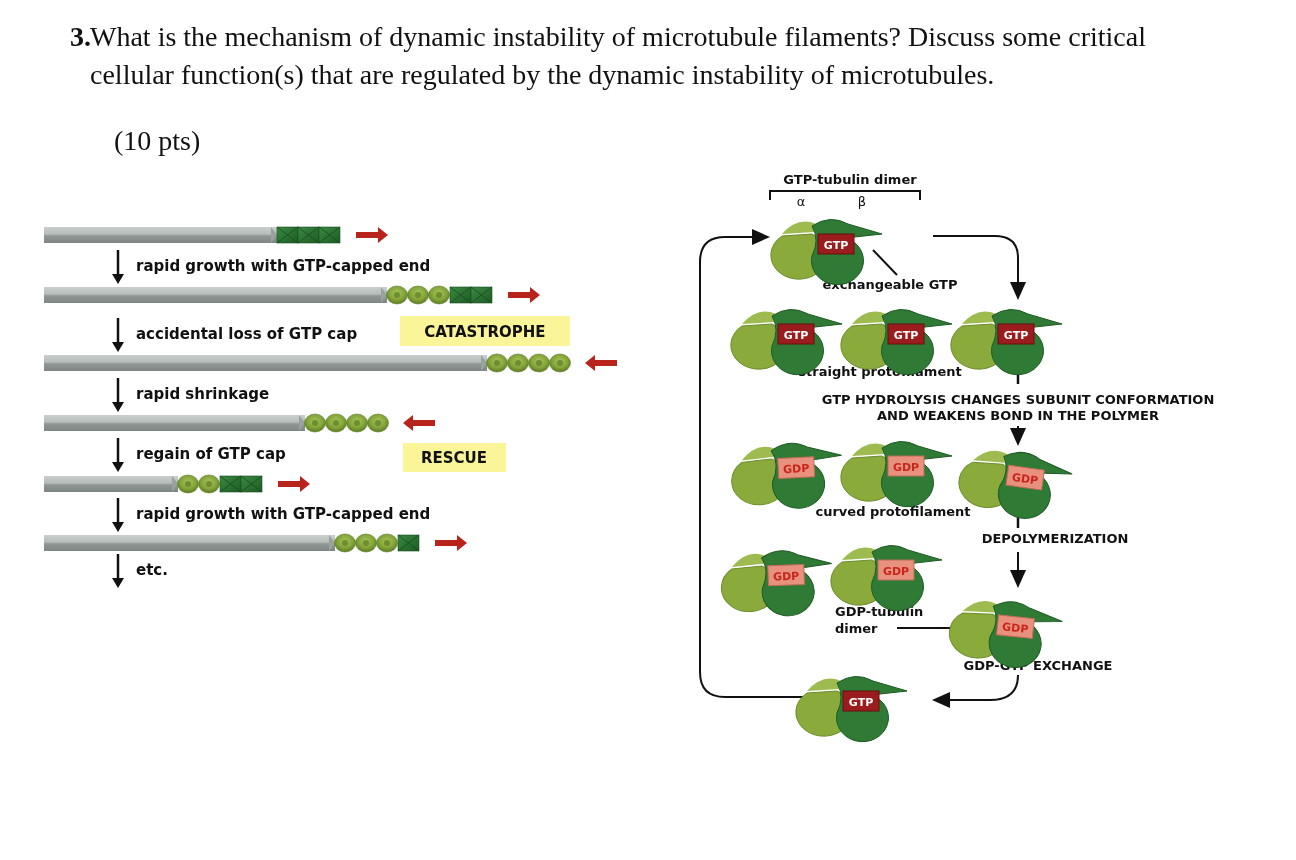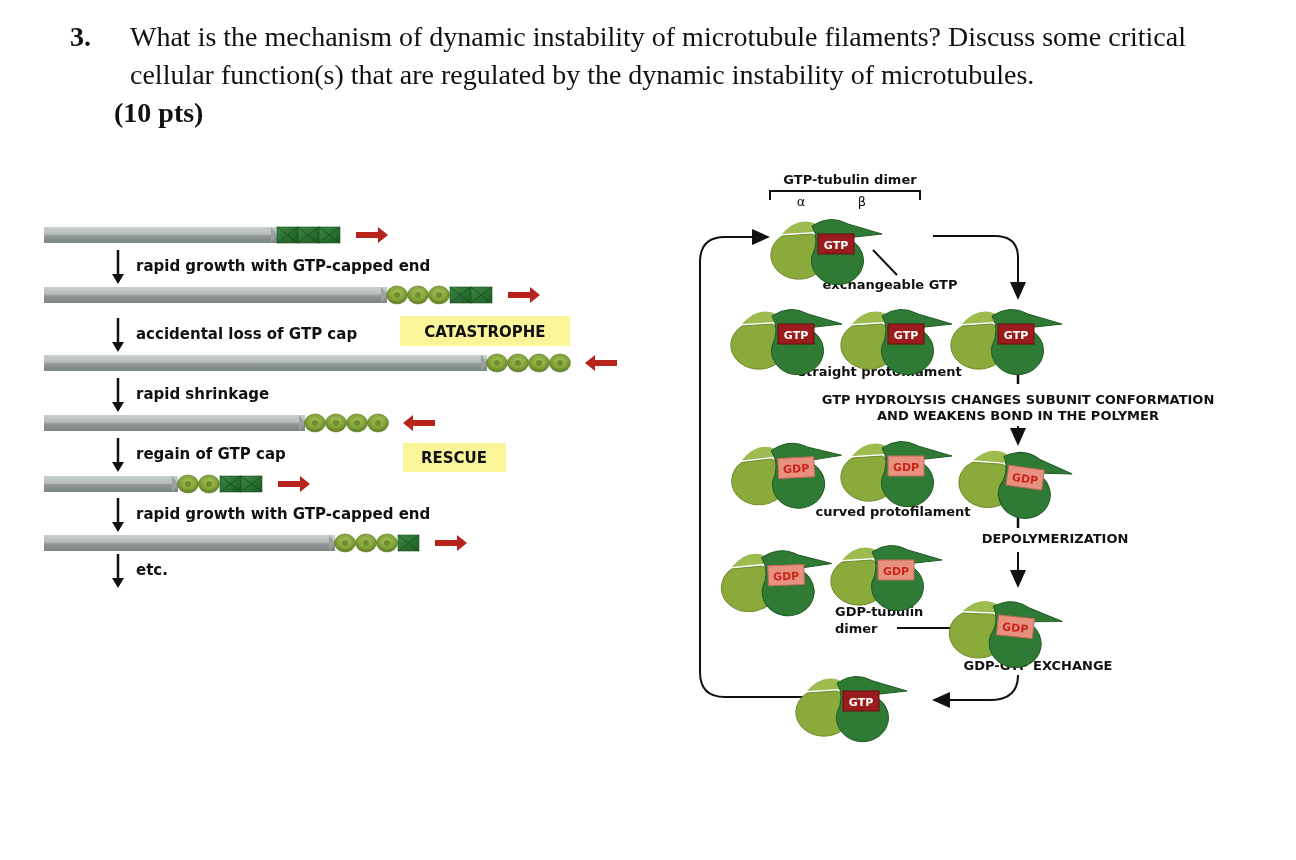--- a/index.html
+++ b/index.html
@@ -1,20 +1,20 @@
 <!DOCTYPE html>
 <html><head>
 <meta charset="utf-8">
 <style>
   html, body { margin:0; padding:0; background:#ffffff; }
   body { width:1296px; height:860px; position:relative; overflow:hidden; font-family:"Liberation Sans", sans-serif; }
   .question { position:absolute; left:70px; top:18px; width:1140px; font-family:"Liberation Serif", serif; font-size:28px; line-height:38px; color:#111; }
   .q-num { position:absolute; left:0; top:0; font-weight:bold; }
-  .q-text { margin-left:60px; display:block; }
-  .q-pts { margin-left:44px; display:block; font-weight:bold; }
+  .q-text { margin-left:20px; display:block; }
+  .q-pts { margin-left:44px; display:block; font-weight:normal;margin-top:28px; }
   svg text { font-family:"DejaVu Sans", sans-serif; font-weight:bold; }
   #fig { position:absolute; left:0; top:0; }
 </style>
 </head>
 <body>
 
 <div class="question">
   <span class="q-num">3.</span>
   <span class="q-text">What is the mechanism of dynamic instability of microtubule filaments? Discuss some critical cellular function(s) that are regulated by the dynamic instability of microtubules.</span>
   <span class="q-pts">(10 pts)</span>

